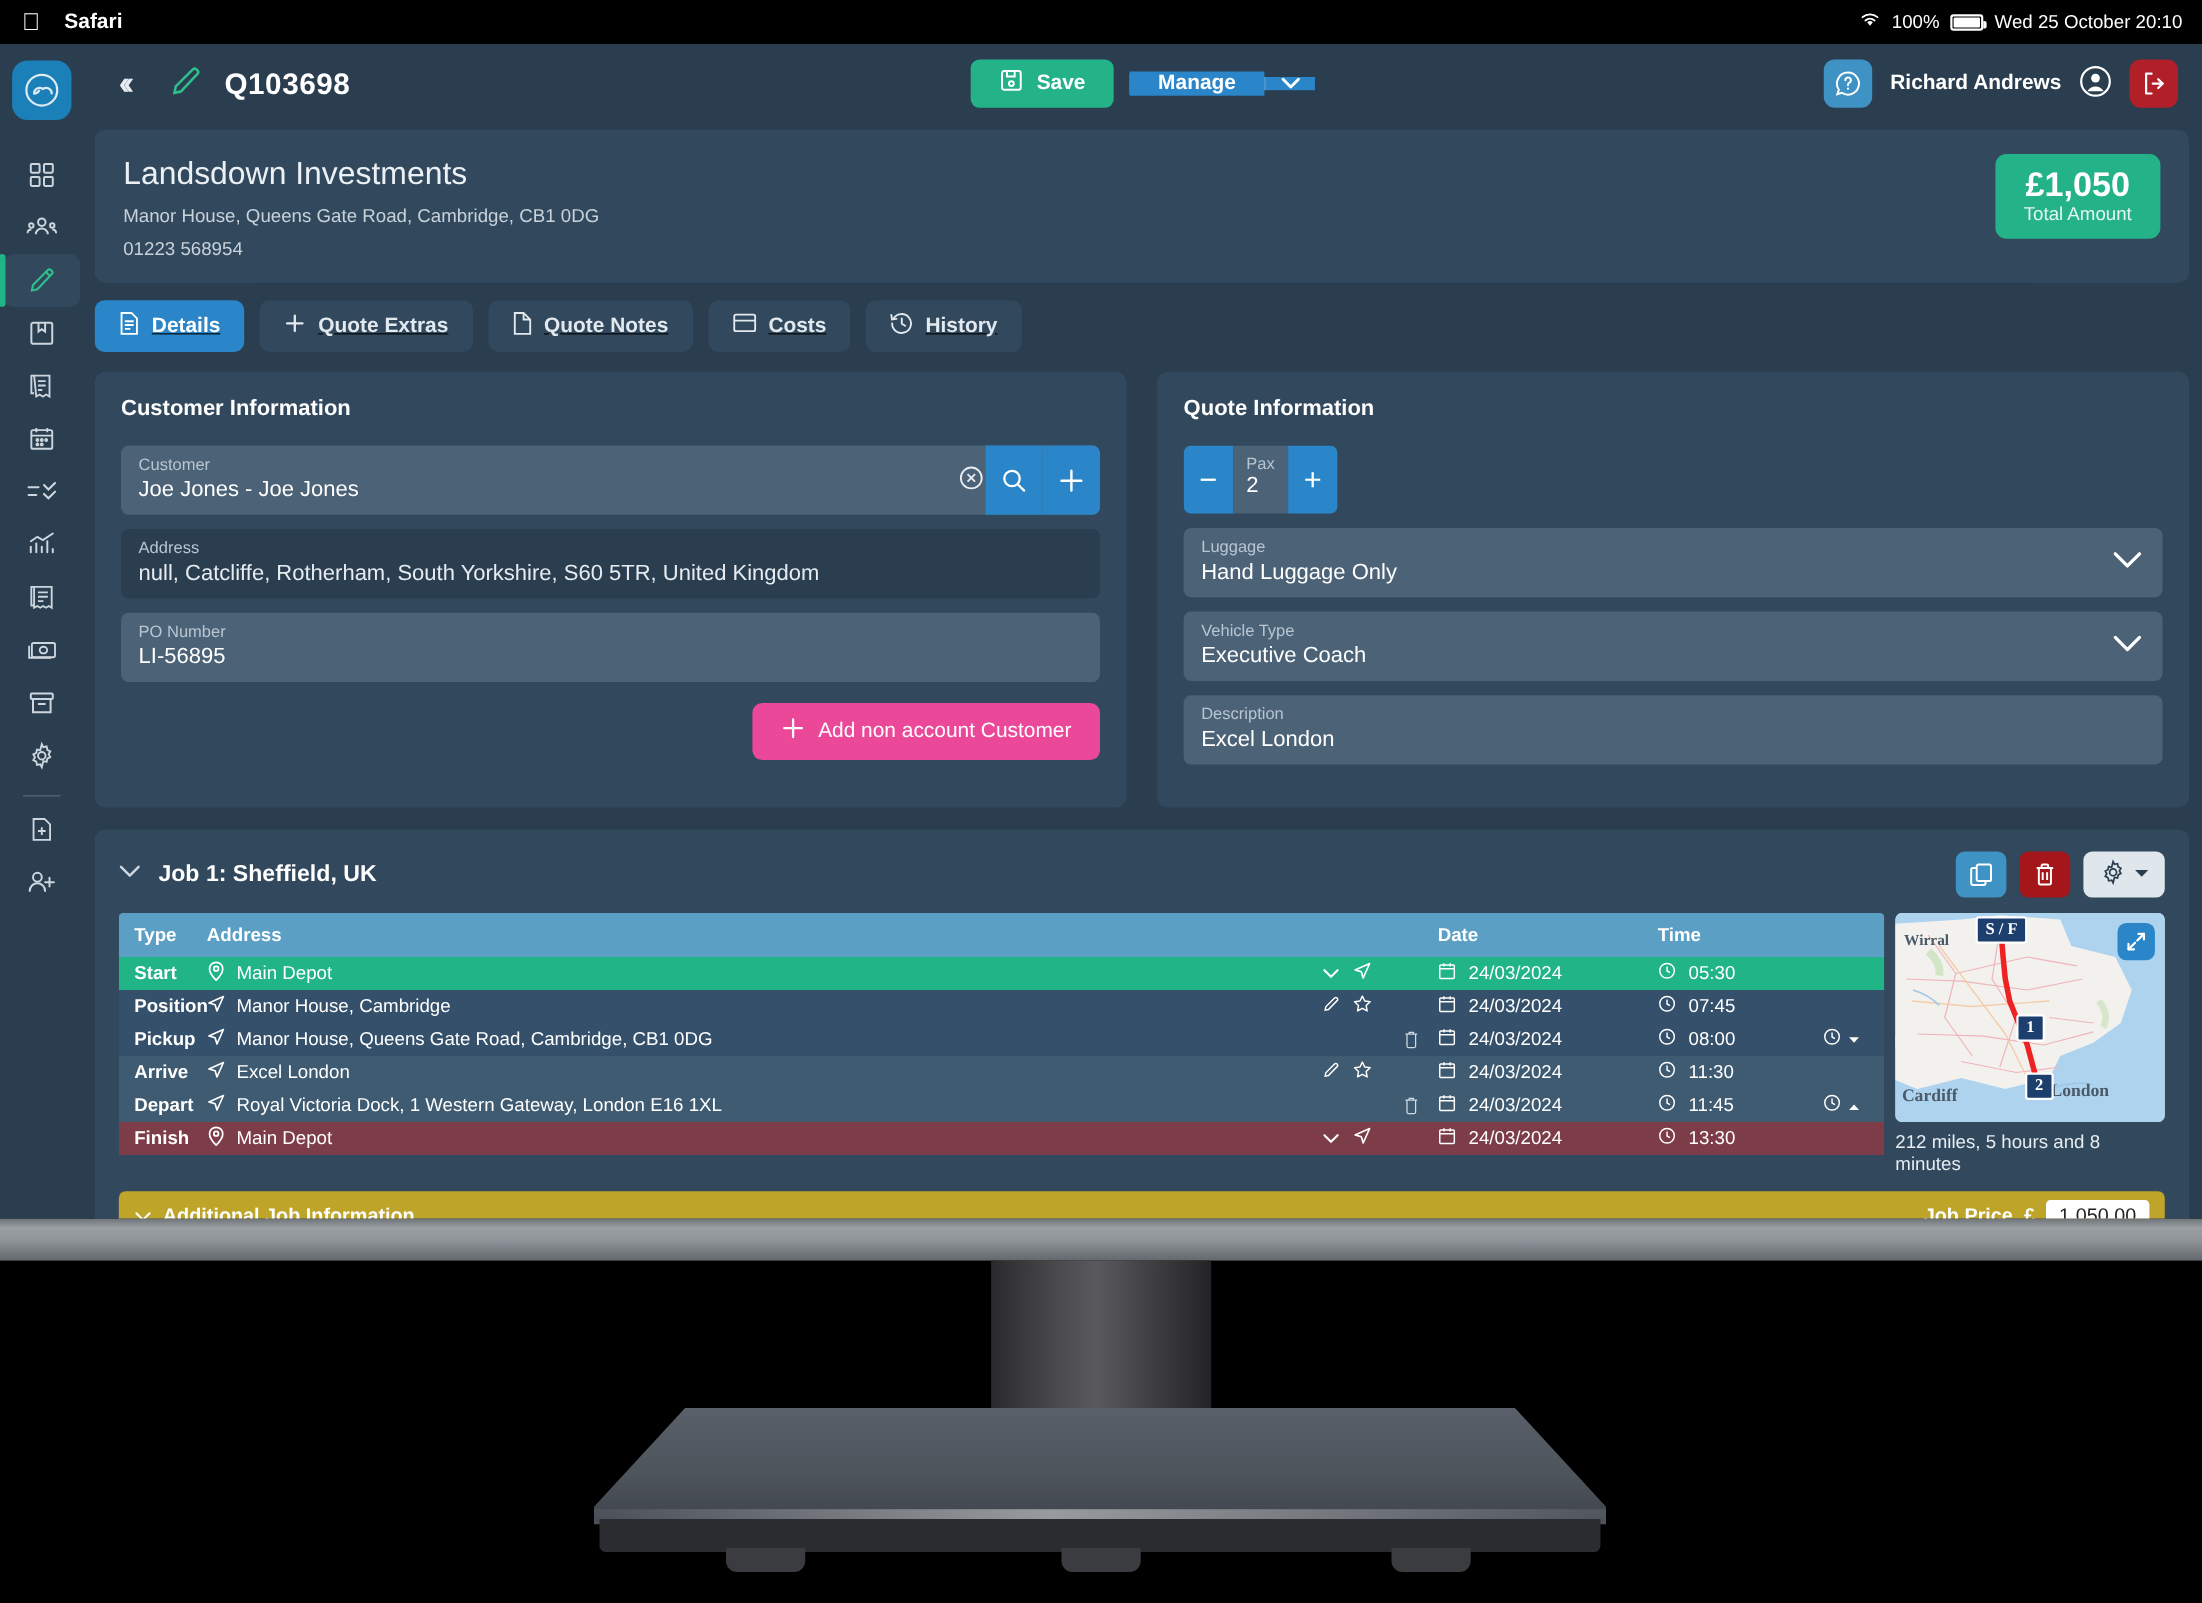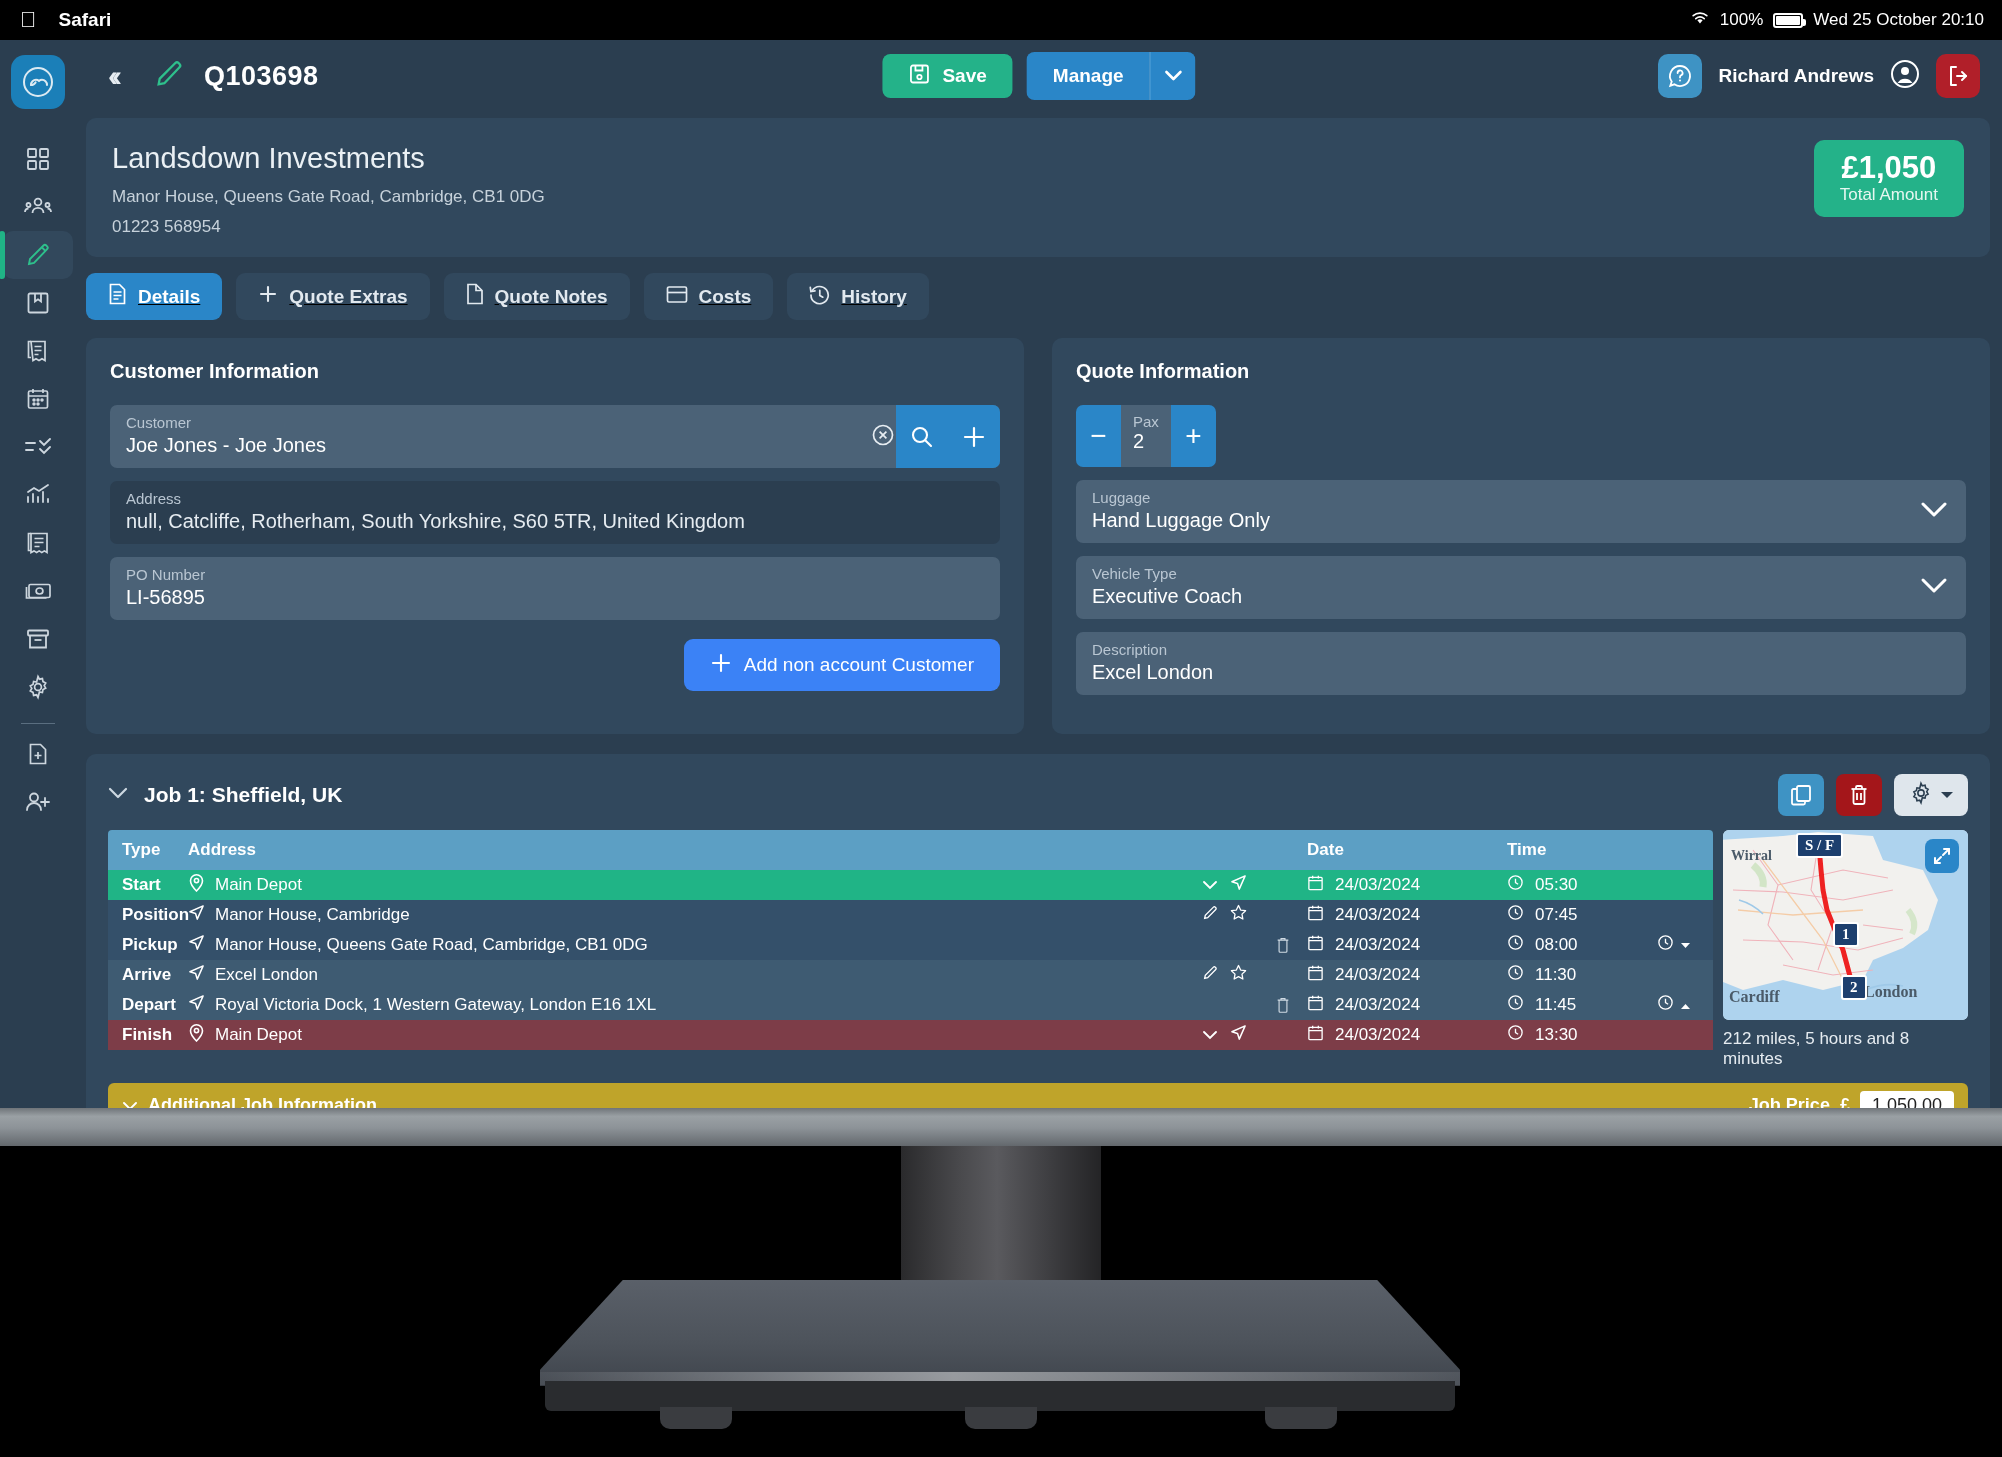--- a/index.html
+++ b/index.html
@@ -36,21 +36,21 @@
 
   
   #topbar { position:absolute; left:76px; top:0; right:0; height:72px; background:#2b3e50;
     display:flex; align-items:center; padding:0 22px; }
   .chev-back { color:#e6ecf1; font-size:30px; font-weight:bold; letter-spacing:-6px; margin-left:10px; margin-right:38px; cursor:pointer;}
   .pencil-top { margin-right:20px; }
   #quoteno { color:#fff; font-size:27px; font-weight:bold; letter-spacing:.5px; }
   .topbar-center { position:absolute; left:50%; transform:translateX(-50%); display:flex; gap:14px; align-items:center; }
   .btn-save { background:#24b289; color:#fff; border:none; border-radius:8px; height:44px; padding:0 26px;
     font-size:19px; font-weight:bold; display:flex; align-items:center; gap:12px; cursor:pointer; }
-  .manage-group { display:flex; height:48px; border-radius:8px; overflow:hidden; }
+  .manage-group { display:flex; height:32px; border-radius:8px; overflow:hidden;align-items:center; }
   .btn-manage { background:#2a86c8; color:#fff; border:none; padding:0 26px; font-size:19px; font-weight:bold; cursor:pointer; }
   .btn-manage-caret { background:#2a86c8; color:#fff; border:none; width:46px; border-left:1px solid #5ea9dd;
     display:flex; align-items:center; justify-content:center; cursor:pointer; }
   .topbar-right { margin-left:auto; display:flex; align-items:center; gap:16px; }
   .help-btn { width:44px; height:44px; border-radius:10px; background:#3e93c4; display:flex;
     align-items:center; justify-content:center; cursor:pointer; }
   .username { color:#fff; font-size:19px; font-weight:bold; }
   .logout-btn { width:44px; height:44px; border-radius:10px; background:#b11f29; display:flex;
     align-items:center; justify-content:center; cursor:pointer; }
 
@@ -83,21 +83,21 @@
   .field .fvalue { color:#ffffff; font-size:20px; }
   .field .fvalue.dim { color:#e6ecf1; }
 
   #customer-field { padding-right:120px; }
   .clear-ic { position:absolute; right:104px; top:50%; transform:translateY(-50%); cursor:pointer; }
   .search-btn { position:absolute; right:52px; top:0; bottom:0; width:52px; background:#2a86c8;
     display:flex; align-items:center; justify-content:center; cursor:pointer; }
   .plus-btn { position:absolute; right:0; top:0; bottom:0; width:52px; background:#2a86c8;
     border-radius:0 7px 7px 0; display:flex; align-items:center; justify-content:center; cursor:pointer; }
 
-  #add-nonacct { float:right; margin-top:6px; background:#3b82f6; color:#fff; border:none;
+  #add-nonacct { float:right; margin-top:6px; background:#ec4899; color:#fff; border:none;
     border-radius:9px; height:52px; padding:0 26px; font-size:19px; display:flex; align-items:center;
     gap:12px; cursor:pointer; }
 
   .pax-group { display:flex; height:62px; width:140px; border-radius:7px; overflow:hidden; margin-bottom:13px; }
   .pax-btn { width:45px; background:#2a86c8; color:#fff; font-size:28px; display:flex;
     align-items:center; justify-content:center; cursor:pointer; }
   .pax-mid { flex:1; background:#4b6277; padding:8px 0 0 12px; }
   .pax-mid .flabel { color:#b9c6d2; font-size:15px; }
   .pax-mid .fvalue { color:#fff; font-size:20px; }
 

